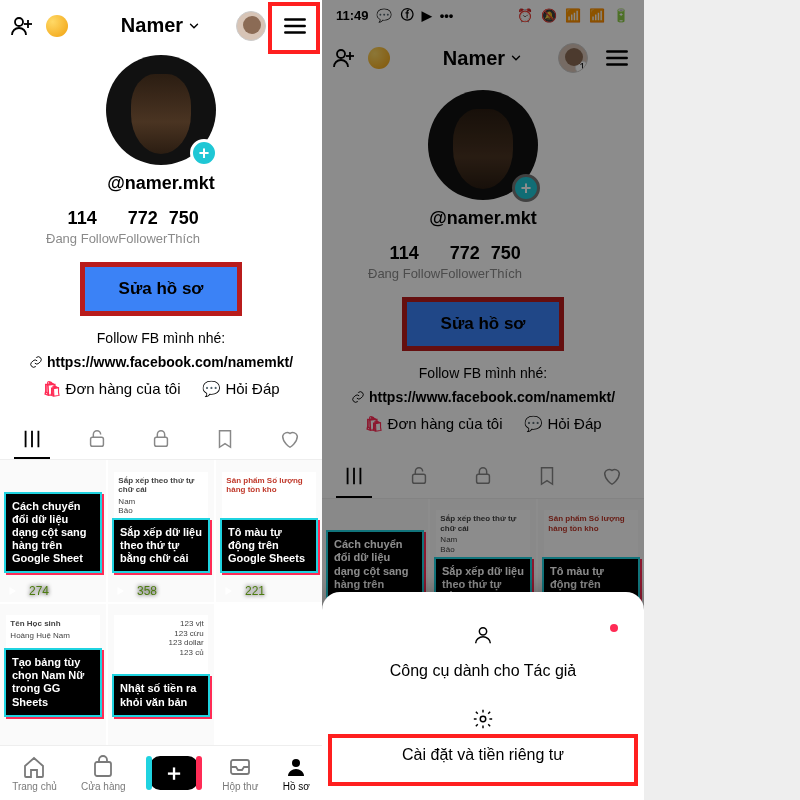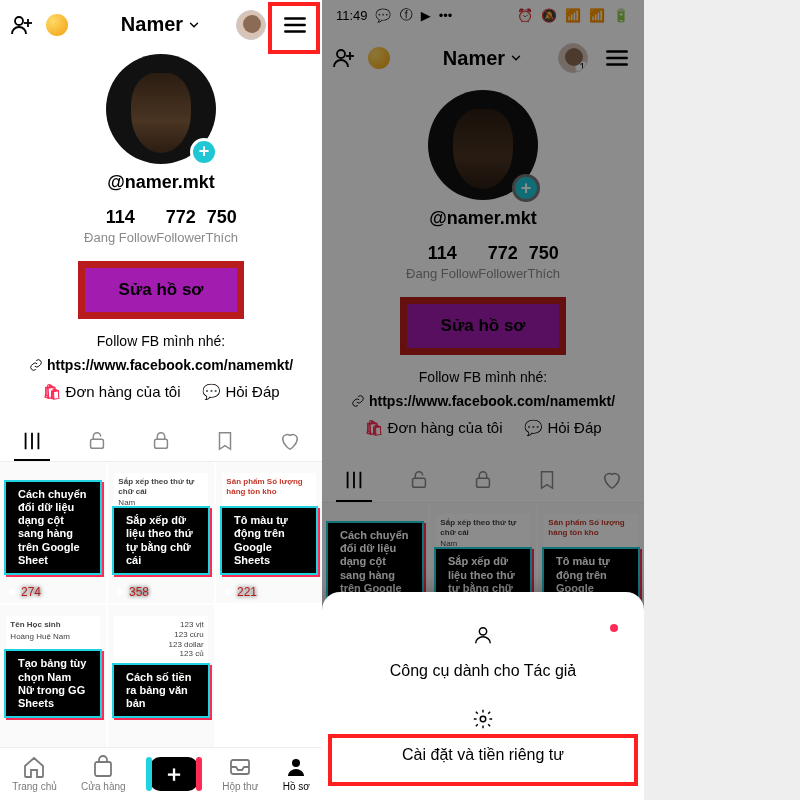--- a/index.html
+++ b/index.html
@@ -2,61 +2,61 @@
 <html><head>
 <meta charset="utf-8">
 <style>
   * { box-sizing: border-box; margin: 0; padding: 0; }
   html, body { width: 800px; height: 800px; font-family: -apple-system, Helvetica, Arial, sans-serif; background:#eee; overflow:hidden; }
   .stage { display:flex; width:800px; height:800px; }
   .phone { width:322px; height:800px; background:#fff; position:relative; display:flex; flex-direction:column; overflow:hidden; }
   .phone.dim::before { content:""; position:absolute; inset:0 0 145px 0; background:rgba(0,0,0,0.45); z-index:20; pointer-events:none; }
   
   .statusbar { height:30px; display:flex; align-items:center; justify-content:space-between; padding:0 14px; font-size:13px; color:#000; }
-  .statusbar .sb-left, .statusbar .sb-right { display:flex; align-items:center; gap:8px; }
+  .statusbar .sb-left, .statusbar .sb-right { display:flex; align-items:center; gap:8px;font-weight:bold; }
   
   .header { height:56px; display:flex; align-items:center; justify-content:space-between; padding:0 10px; position:relative; }
   .hdr-left, .hdr-right { display:flex; align-items:center; gap:12px; min-width:90px; }
   .hdr-right { justify-content:flex-end; }
   .hdr-title { font-size:20px; font-weight:700; display:flex; align-items:center; gap:4px; }
   .add-person-icon svg, .coin, .avatar-small, .burger svg { display:block; }
   .coin { width:22px; height:22px; border-radius:50%; background:radial-gradient(circle at 30% 30%, #ffd966, #f1a10f); }
   .avatar-small { width:30px; height:30px; border-radius:50%; background:#d7c4b6; position:relative; overflow:hidden; border:1px solid #ccc;}
   .avatar-small::after{content:"";position:absolute;left:6px;top:4px;width:18px;height:18px;border-radius:50%;background:#8b6b55;}
   .avatar-small .badge{position:absolute;right:-2px;bottom:-2px;background:#fff;border-radius:8px;font-size:10px;padding:0 3px;border:1px solid #ddd;}
   .burger { padding:4px; }
   .red-frame { position:absolute; border:4px solid #ff1f1f; pointer-events:none; z-index:30; }
   
   .profile { display:flex; flex-direction:column; align-items:center; padding:4px 0 10px; }
   .avatar-big { width:110px; height:110px; border-radius:50%; background:#111; position:relative; overflow:visible; display:flex; align-items:center; justify-content:center; }
   .avatar-big .face { width:60px; height:80px; border-radius:40% 40% 50% 50%; background:linear-gradient(#2b1d12, #4a3422 60%, #2b1d12); margin-top:8px;}
   .avatar-plus { position:absolute; right:-2px; bottom:-2px; width:28px; height:28px; border-radius:50%; background:#1fc7d5; border:3px solid #fff; display:flex; align-items:center; justify-content:center; color:#fff; font-size:18px; font-weight:700; }
   .phone.dim .avatar-plus{border-color:#777;}
   .handle { margin-top:8px; font-weight:700; font-size:18px; }
-  .stats { display:flex; width:100%; justify-content:center; margin-top:14px; }
+  .stats { display:flex; width:100%; justify-content:flex-start; margin-top:14px;padding-left:46px; }
   .stat { text-align:center; }
   .stat .num { font-size:18px; font-weight:700; }
   .stat .lbl { font-size:13px; color:#8a8a8a; margin-top:2px; }
-  .edit-btn { margin-top:16px; border:7px solid #b91c1c; padding:12px 34px; font-size:17px; font-weight:600; background:#a21caf; }
+  .edit-btn { margin-top:16px; border:5px solid #b91c1c; padding:12px 34px; font-size:17px; font-weight:600; background:#3b82f6; }
   .bio { margin-top:14px; font-size:14px; text-align:center; }
   .biolink { display:flex; align-items:center; gap:4px; font-size:14px; margin-top:8px; font-weight:600;}
   .shoprow { display:flex; gap:22px; margin-top:10px; font-size:15px; }
   .shoprow .sicon { color:#ff2b55; font-weight:700; }
   
   .tabs { display:flex; border-bottom:1px solid #eee; height:46px; margin-top:10px; }
   .tab { flex:1; display:flex; align-items:center; justify-content:center; color:#888; position:relative;}
   .tab.active { color:#000; }
   .tab.active::after{content:"";position:absolute;bottom:0;left:50%;transform:translateX(-50%);width:36px;height:2px;background:#000;}
   .tab svg{width:22px;height:22px;}
   
   .vgrid { display:grid; grid-template-columns:repeat(3,1fr); gap:2px; background:#fff; }
   .vcell { position:relative; aspect-ratio: 3/4; background:#f5f5f5; overflow:hidden; font-size:10px; }
   .vcell .bg { position:absolute; inset:0; background:#fafafa; }
-  .vcell .cap { position:absolute; left:4px; right:4px; bottom:20%; background:#000; color:#fff; padding:6px 12px; font-size:11px; font-weight:700; line-height:1.2; border:2px solid #1fd3e0; box-shadow:2px 2px 0 #ff2b55; }
-  .vcell .views { position:absolute; left:6px; bottom:4px; color:#b91c1c; font-size:12px; display:flex; align-items:center; gap:3px; text-shadow:0 0 4px #000;justify-content:flex-end; }
+  .vcell .cap { position:absolute; left:4px; right:4px; bottom:20%; background:#000; color:#fff; padding:6px 6px; font-size:11px; font-weight:700; line-height:1.2; border:2px solid #1fd3e0; box-shadow:2px 2px 0 #ff2b55; }
+  .vcell .views { position:absolute; left:6px; bottom:4px; color:#4d7c0f; font-size:12px; display:flex; align-items:center; gap:11px; text-shadow:0 0 4px #000;justify-content:flex-end; }
   .vcell .views svg{width:12px;height:12px;fill:#fff;}
   .vcell .sheet{position:absolute;inset:8% 6% 50% 6%;background:#fff;font-size:8px;color:#444;padding:4px 4px;line-height:1.2;}
   .vcell .sheet .h{font-weight:700;margin-bottom:2px;}
   
   .bottomnav { margin-top:auto; height:60px; border-top:1px solid #eee; display:flex; align-items:center; justify-content:space-around; font-size:10px; background:#fff; }
   .bn { display:flex; flex-direction:column; align-items:center; gap:2px; color:#7a7a7a; }
   .bn.active{color:#000;}
   .bn svg{width:24px;height:24px;}
   .bn.create{width:48px;height:34px;border-radius:10px;background:#000;display:flex;align-items:center;justify-content:center;color:#fff;position:relative;}
   .bn.create::before,.bn.create::after{content:"";position:absolute;top:0;bottom:0;width:6px;border-radius:8px;}
@@ -225,21 +225,21 @@
           <div class="cap">Tạo bảng tùy chọn Nam Nữ trong GG Sheets</div>
         </div>
       <div class="vcell">
           <div class="bg"></div>
           <div class="sheet">
             <div style="white-space:pre-line;text-align:right;">123 vịt
 123 cừu
 123 dollar
 123 củ</div>
           </div>
-          <div class="cap">Cách số tiền ra bảng văn bản</div>
+          <div class="cap">Nhật số tiền ra khỏi văn bản</div>
         </div>
     </div>
 
     <div class="bottomnav">
       <div class="bn">
           <svg viewBox="0 0 24 24" fill="none" stroke="currentColor" stroke-width="1.8">
             <path d="M3 11l9-8 9 8v10a1 1 0 0 1-1 1h-5v-7h-6v7H4a1 1 0 0 1-1-1z"></path>
           </svg>
           <span>Trang chủ</span>
         </div>

